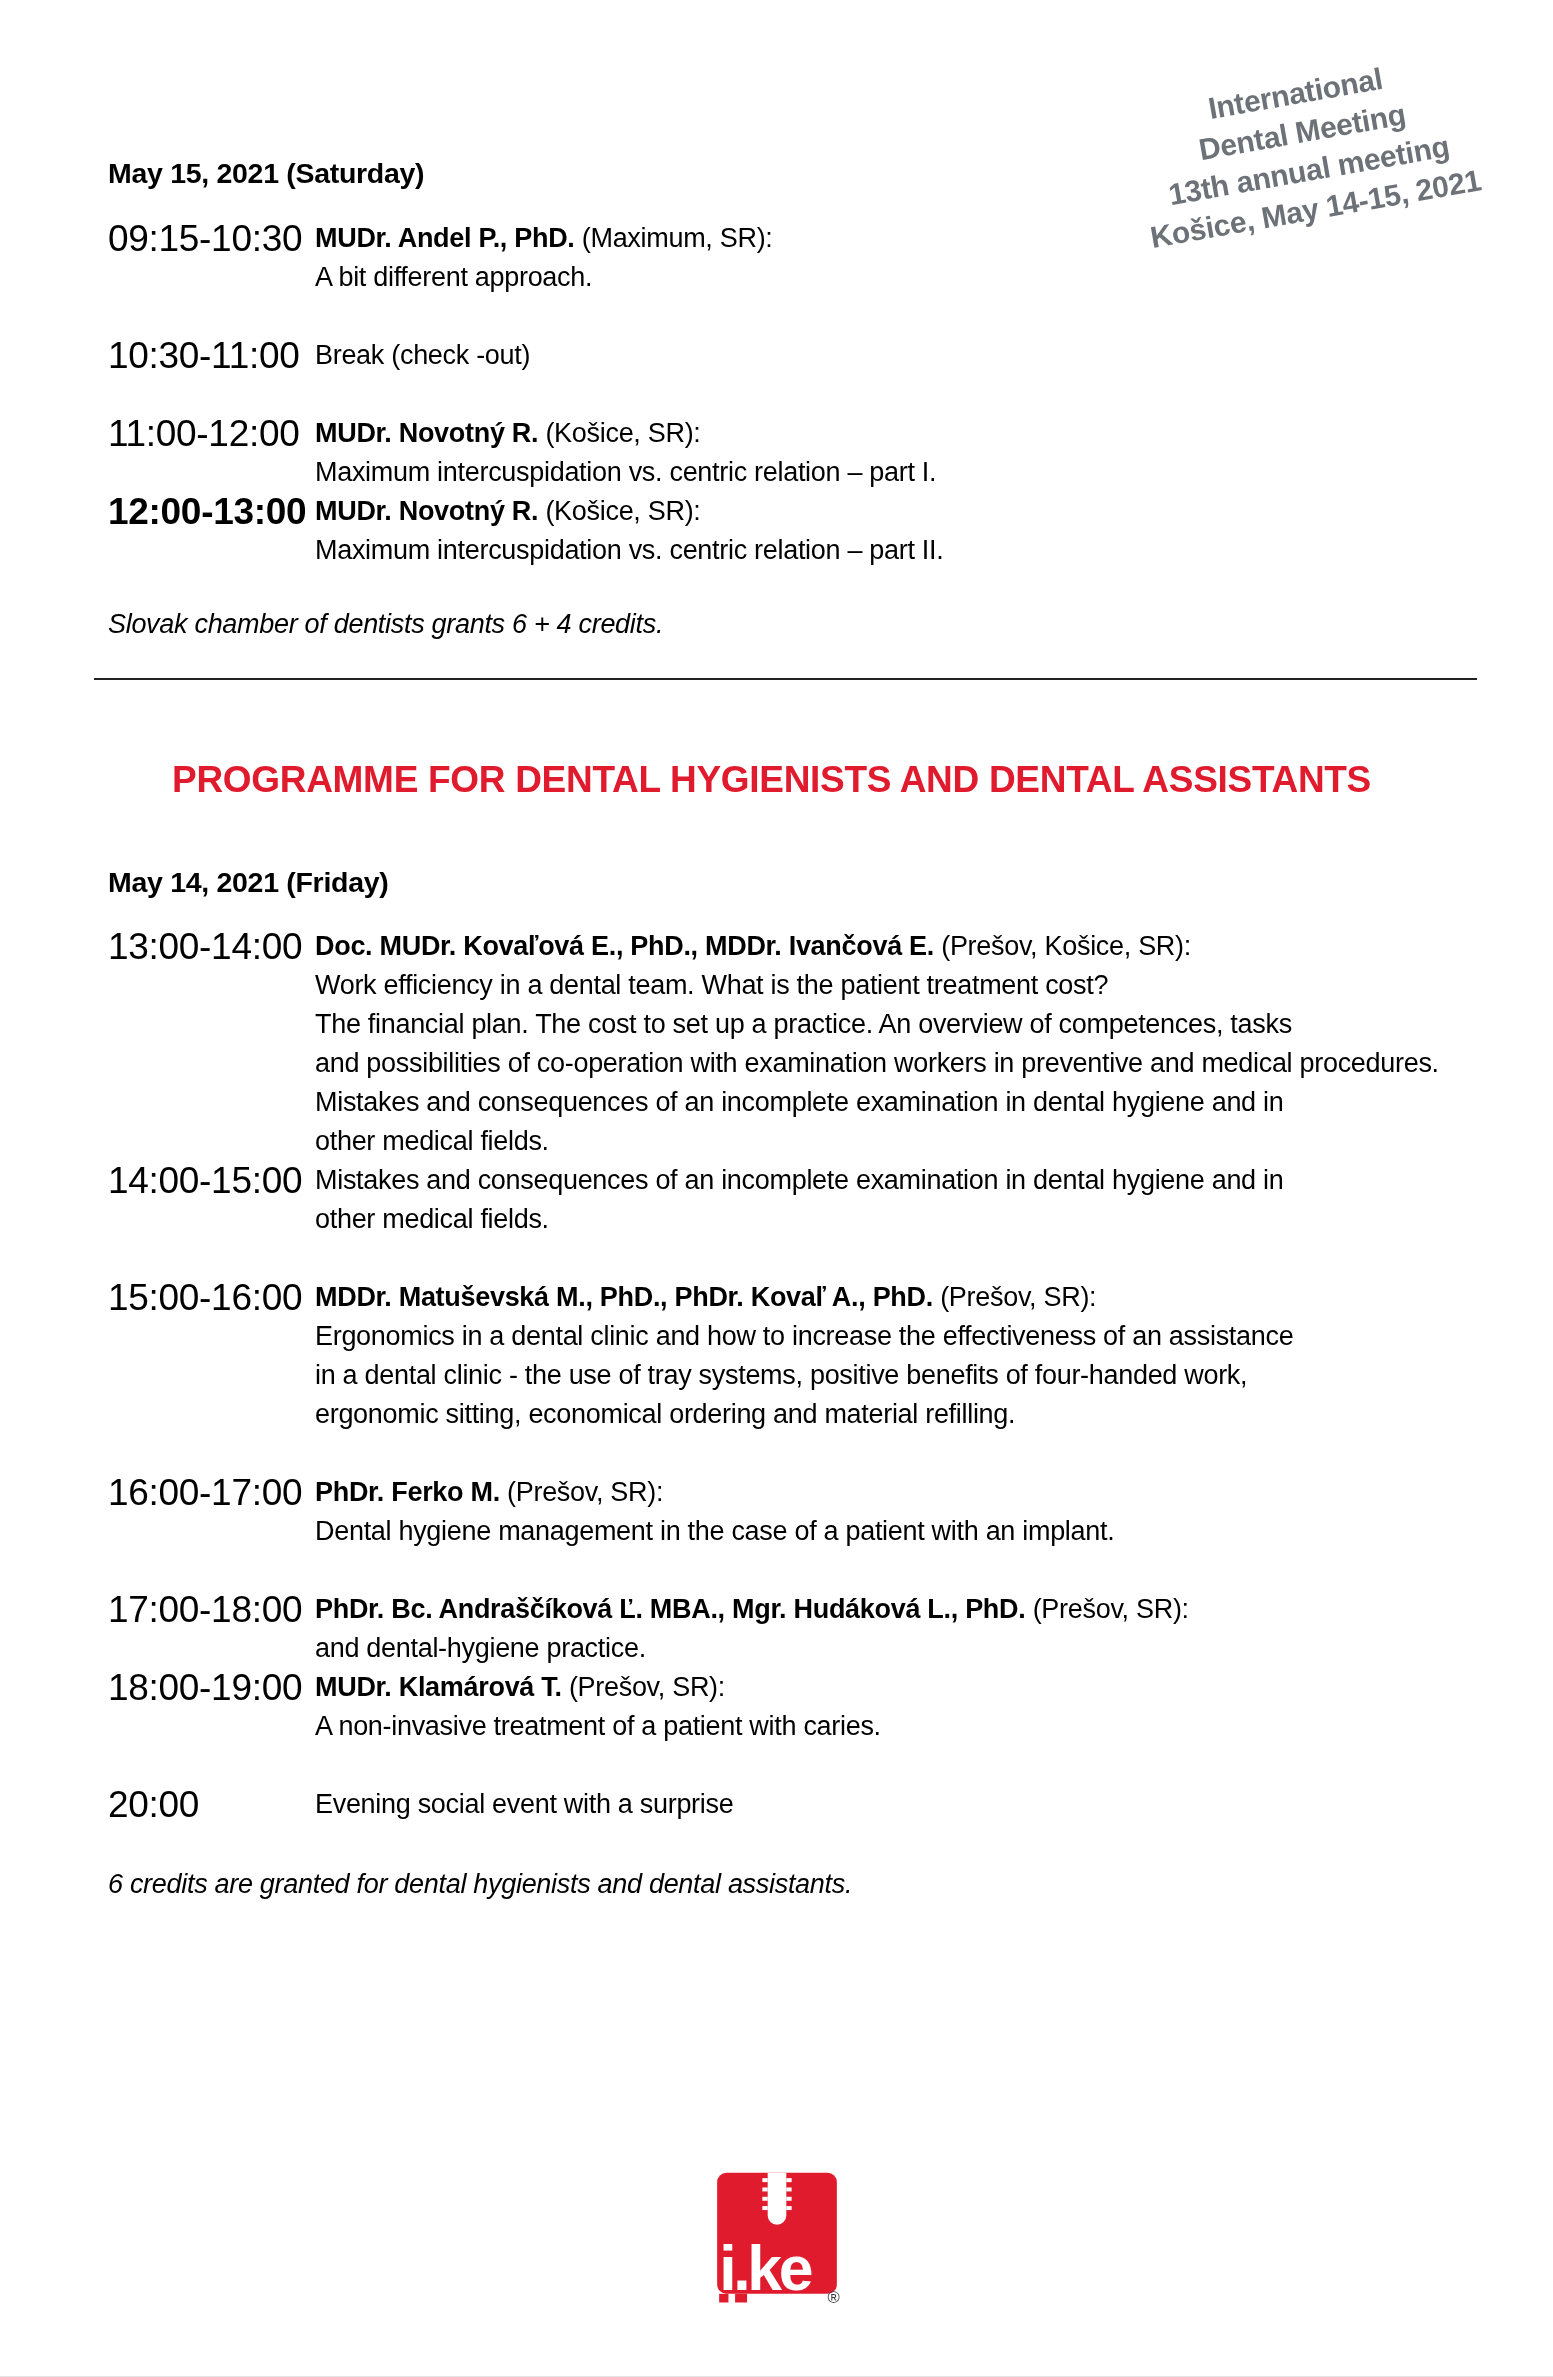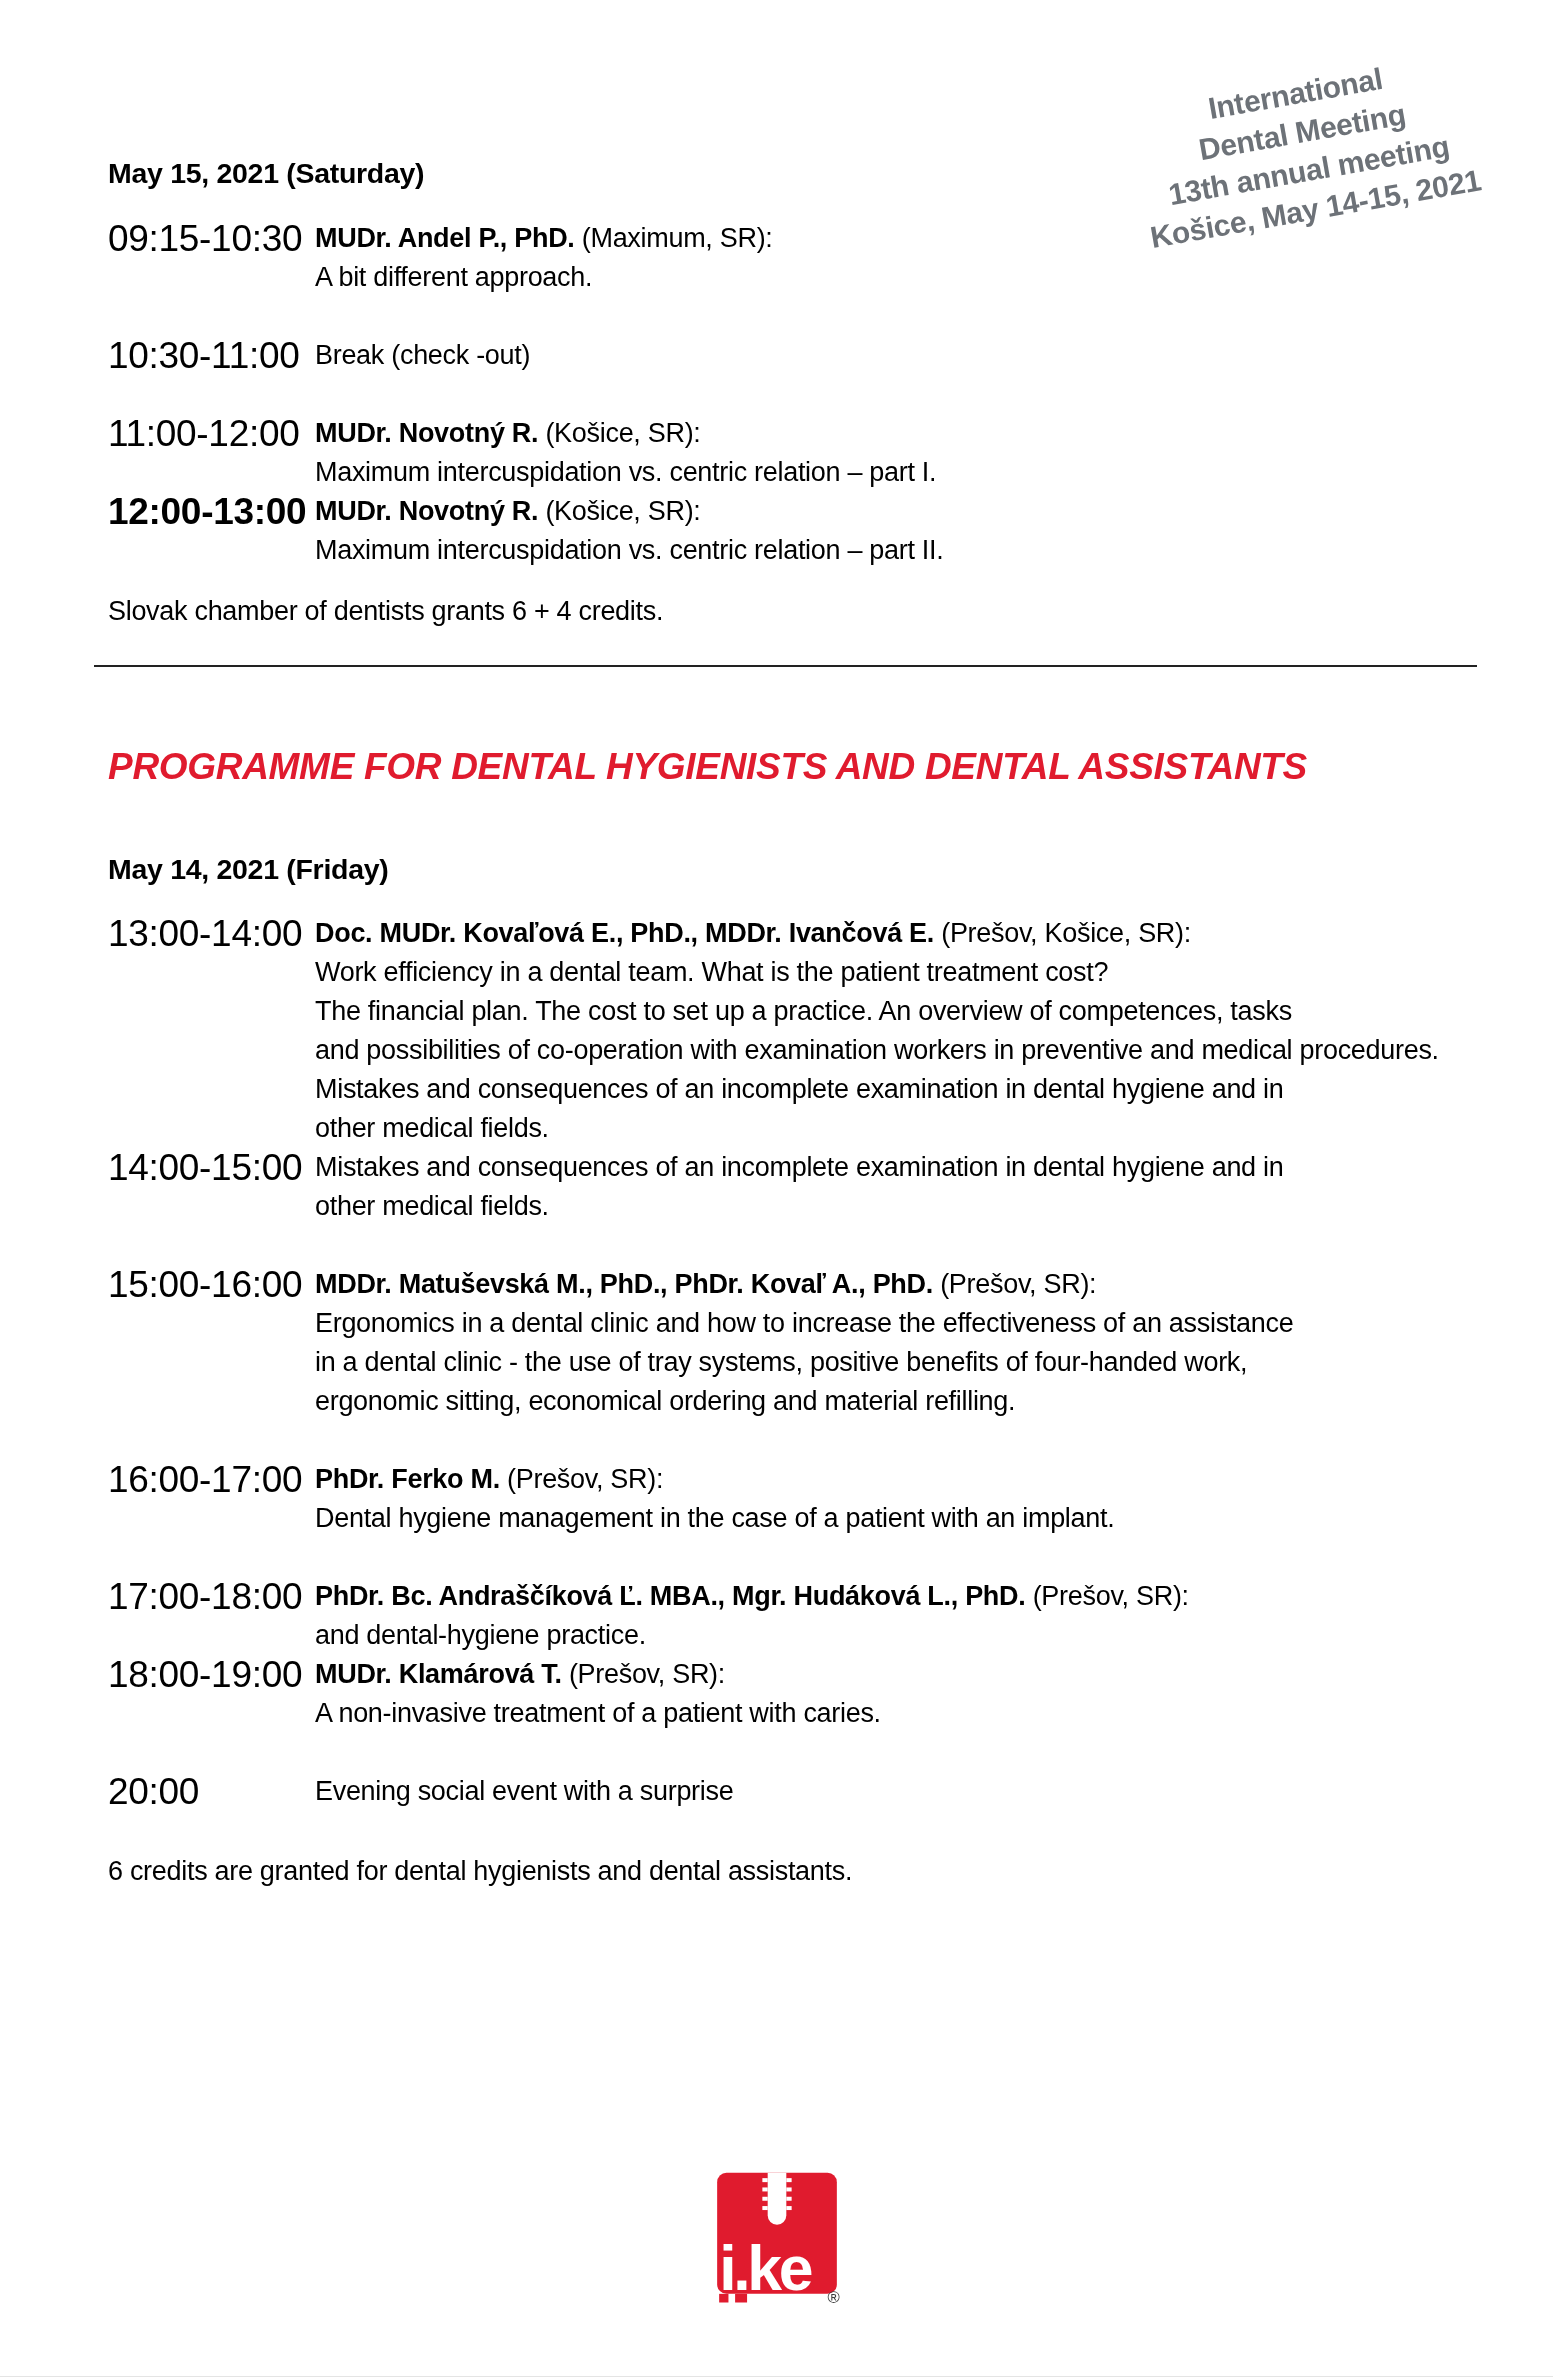--- a/index.html
+++ b/index.html
@@ -53,40 +53,40 @@
   .entry-content { flex: 1 1 auto; min-width: 0; }
   .line {
     font-size: 27px;
     line-height: 39px;
     letter-spacing: -0.3px;
     white-space: nowrap;
   }
   .bold { font-weight: bold; }
 
   .note {
+    font-style: italic;
     font-size: 27px;
     line-height: 39px;
     letter-spacing: -0.3px;
-    margin: 22px 0 0 0;
+    margin: 35px 0 0 0;
   }
   .note.friday-note { margin-top: 41px; }
 
   hr.divider {
     border: none;
     border-top: 2px solid #222222;
     margin: 34px 0 0 -13.6px;
     width: 1383px;
   }
 
   .red-heading {
     font-size: 37px;
     font-weight: bold;
-    font-style: italic;
-    letter-spacing: -0.3px;
-    text-align: left;
+    letter-spacing: -0.3px;
+    text-align: center;
     margin: 79px 27px 65px 0;
     white-space: nowrap;
   }
 
   .logo {
     position: absolute;
     top: 2162px;
     left: 50%;
     transform: translateX(-50%);
   }

